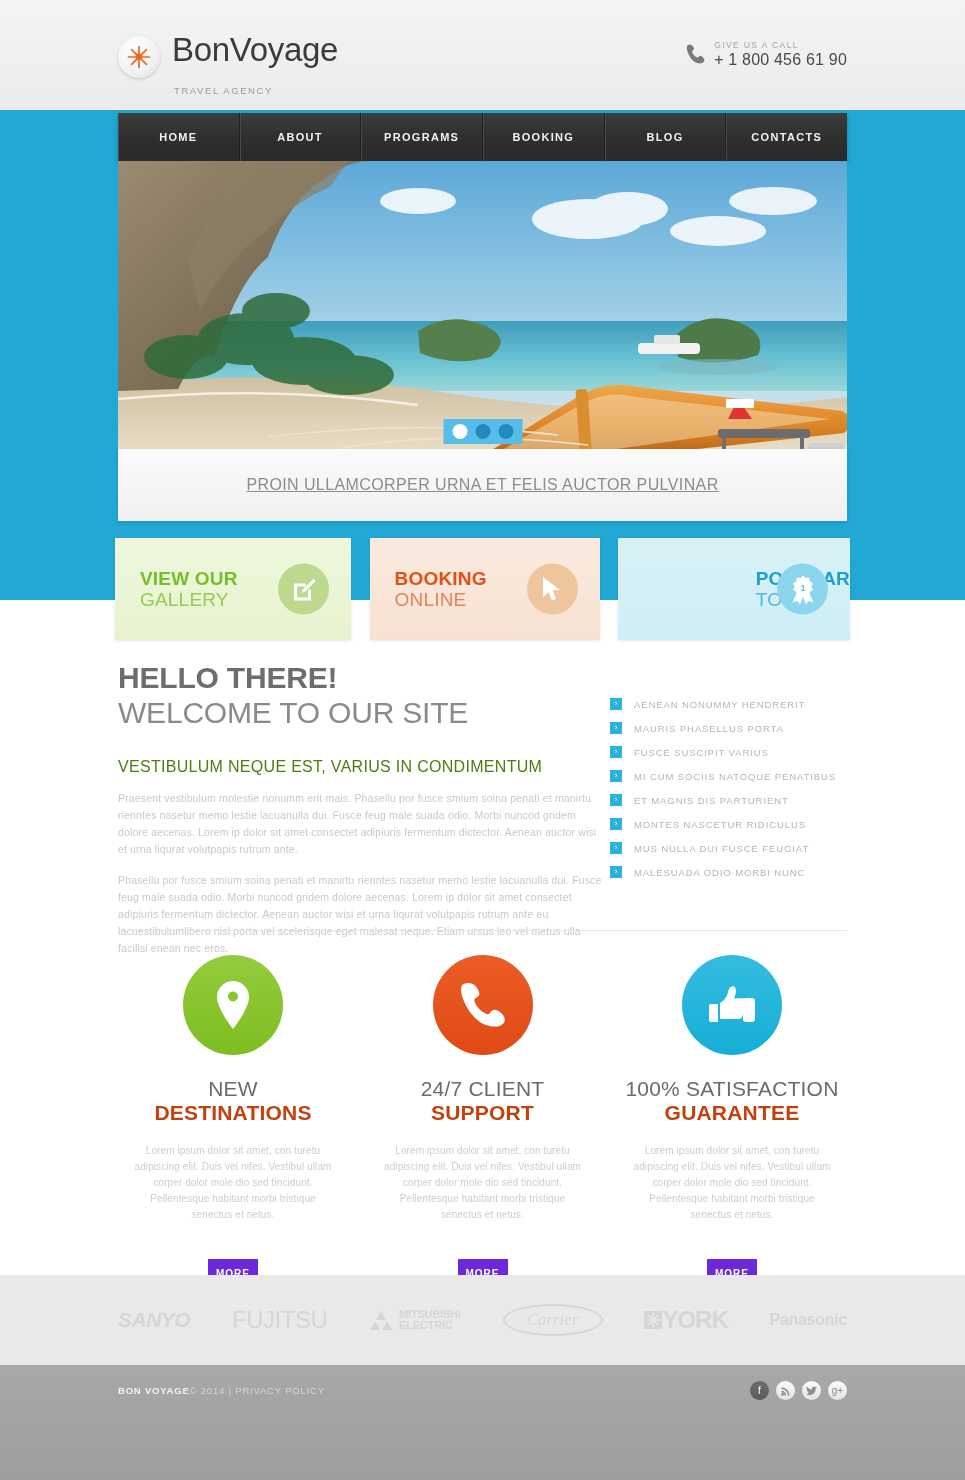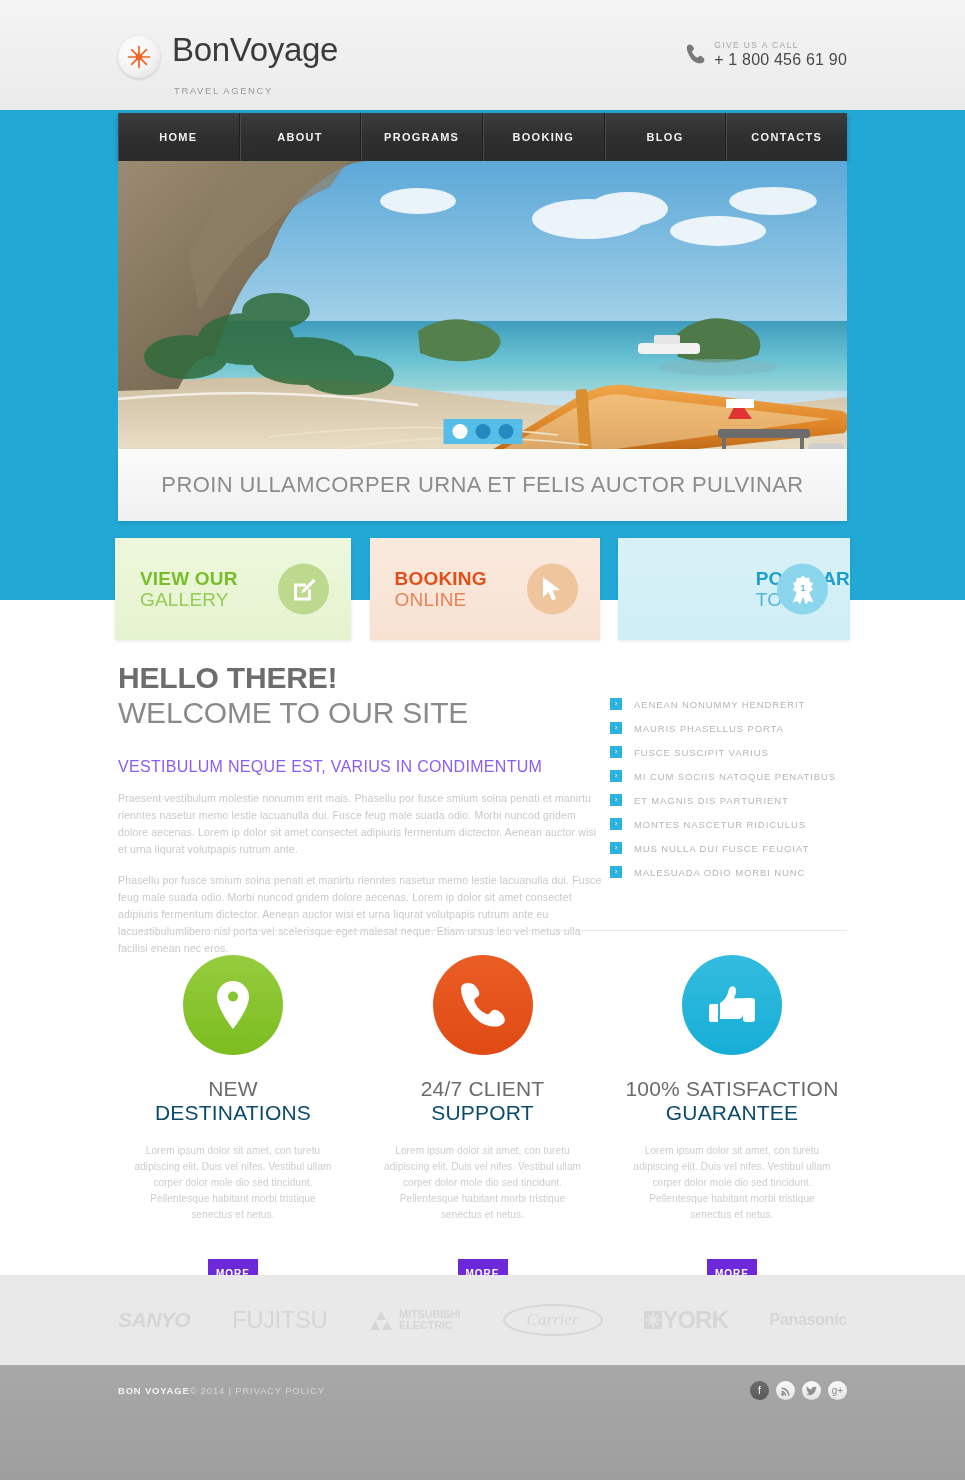--- a/index.html
+++ b/index.html
@@ -67,21 +67,21 @@
   .dot { width:15px; height:15px; border-radius:50%; background:#2389bf; cursor:pointer; }
   .dot.active { background:#ffffff; }
 
   .slider-caption {
     position:absolute; left:118px; top:449px; width:729px; height:72px;
     background:linear-gradient(to bottom,#fbfbfb 0%,#f0f0f0 100%);
     display:flex; align-items:center; justify-content:center;
     box-shadow:0 2px 4px rgba(0,0,0,.12);
   }
   .slider-caption span {
-    font-size:22px; color:#8c8c8c; letter-spacing:.4px; font-weight:400;
+    font-size:16px; color:#8c8c8c; letter-spacing:.4px; font-weight:400;text-decoration:underline;
   }
 
   
   .promos {
     position:absolute; left:115px; top:538px; width:735px; height:102px;
     display:flex; justify-content:space-between;
   }
   .promo {
     width:236px; height:102px; position:relative;
     display:flex; align-items:center; padding-left:25px;
@@ -104,21 +104,21 @@
   .ico-green { background:#bcd98e; }
   .ico-orange { background:#eec59c; }
   .ico-blue { background:#8bd6ec; }
 
   
   .content { position:absolute; left:0; top:600px; width:100%; background:#fff; }
 
   .intro { position:absolute; left:118px; top:61px; width:490px; }
   .h-big { font-size:30px; font-weight:700; color:#6d6d6d; letter-spacing:-.2px; line-height:34px; }
   .h-thin { font-size:30px; font-weight:300; color:#8a8a8a; letter-spacing:-.2px; line-height:36px; }
-  .sub-head { font-size:16px; color:#8b5cf6; letter-spacing:.3px; margin-top:27px; font-weight:400; }
+  .sub-head { font-size:16px; color:#4d7c0f; letter-spacing:.3px; margin-top:27px; font-weight:400; }
   .para { font-size:10.5px; color:#c9c9c9; line-height:17px; margin-top:14px; letter-spacing:.15px; }
 
   .why { position:absolute; left:610px; top:78px; width:245px; }
   .why-title { font-size:22px; color:#6d6d6d; font-weight:400; letter-spacing:.2px; }
   .why-list { margin-top:20px; }
   .why-item { display:flex; align-items:center; margin-bottom:12px; cursor:pointer; }
   .why-bullet {
     width:12px; height:12px; background:#2bb3de; margin-right:12px; flex:none;
     display:flex; align-items:center; justify-content:center;
     color:#fff; font-size:8px; line-height:12px;
@@ -134,21 +134,21 @@
   }
   .feature { width:230px; text-align:center; }
   .feature-circle {
     width:100px; height:100px; border-radius:50%; margin:0 auto;
     display:flex; align-items:center; justify-content:center;
   }
   .c-green { background:linear-gradient(to bottom,#95cc3e 0%,#7cbd20 100%); }
   .c-orange { background:linear-gradient(to bottom,#ea5d24 0%,#e04a14 100%); }
   .c-blue { background:linear-gradient(to bottom,#34bcdf 0%,#16aed6 100%); }
   .feature-t1 { font-size:21px; color:#6b6b6b; font-weight:400; margin-top:22px; letter-spacing:.2px; }
-  .feature-t2 { font-size:21px; color:#0c4a6e; font-weight:400; letter-spacing:.2px; line-height:24px; }
+  .feature-t2 { font-size:21px; color:#c2410c; font-weight:700; letter-spacing:.2px; line-height:24px; }
   .feature-text { font-size:10px; color:#cdcdcd; line-height:16px; margin-top:18px; padding:0 12px; letter-spacing:.1px; }
   .more-btn {
     display:inline-block; margin-top:36px;
     background:#6d28d9; color:#ffffff;
     font-size:10px; font-weight:700; letter-spacing:1px;
     padding:9px 8px; border:none; cursor:pointer;
   }
 
   
   .partners {

